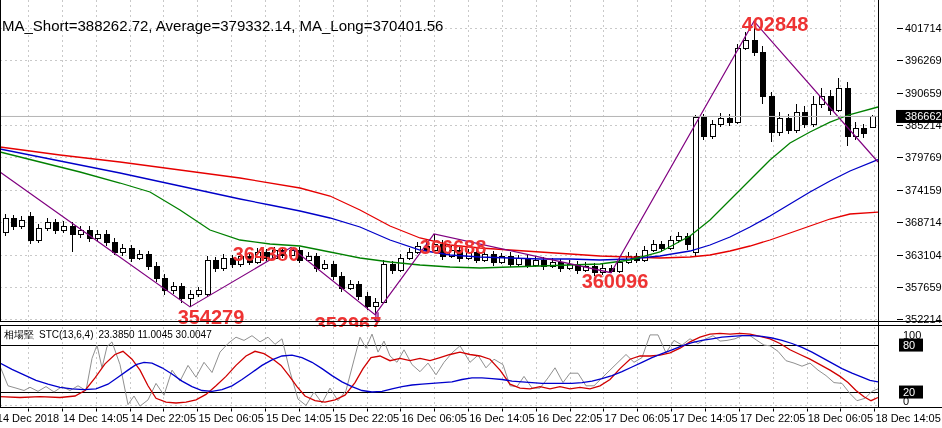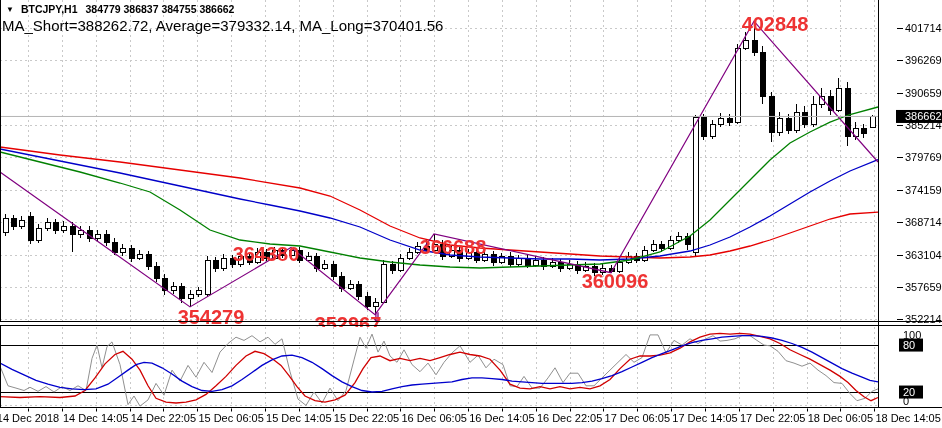--- a/index.html
+++ b/index.html
@@ -395,17 +395,17 @@
         <text x="772.7" y="422" font-size="11" fill="#000" text-anchor="middle" font-weight="400">17 Dec 22:05</text>
         <text x="840.4000000000001" y="422" font-size="11" fill="#000" text-anchor="middle" font-weight="400">18 Dec 06:05</text>
         <text x="908.1" y="422" font-size="11" fill="#000" text-anchor="middle" font-weight="400">18 Dec 14:05</text>
       </g>
       <rect x="0" y="0" width="878" height="322" fill="rgba(0,0,0,0)"></rect>
       <rect x="0" y="321" width="942" height="5" fill="rgba(0,0,0,0)"></rect>
       <rect x="0" y="327" width="878" height="80" fill="rgba(0,0,0,0)"></rect>
       <rect x="879" y="0" width="63" height="408" fill="rgba(0,0,0,0)"></rect>
       <rect x="0" y="408" width="942" height="20" fill="rgba(0,0,0,0)"></rect>
     </svg>
-  <div class="hdr">
-    <span class="tri">▼</span><span class="sym">BTCJPY,H1</span><span>384779 386837 384755 386662</span>
+  <div class="ma">MA_Short=388262.72,  Average=379332.14,  MA_Long=370401.56</div>
+  <div class="sublbl">
+    <span>相場堅</span><span>STC(13,6,4)</span><span>23.3850 11.0045 30.0047</span>
   </div>
-  <div class="ma">MA_Short=388262.72,  Average=379332.14,  MA_Long=370401.56</div>
 </div>
 
 </body></html>

